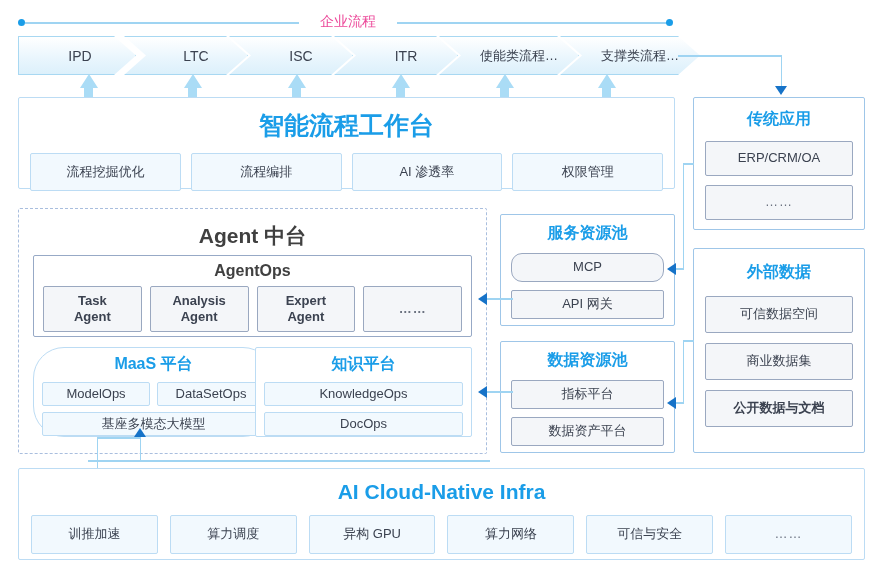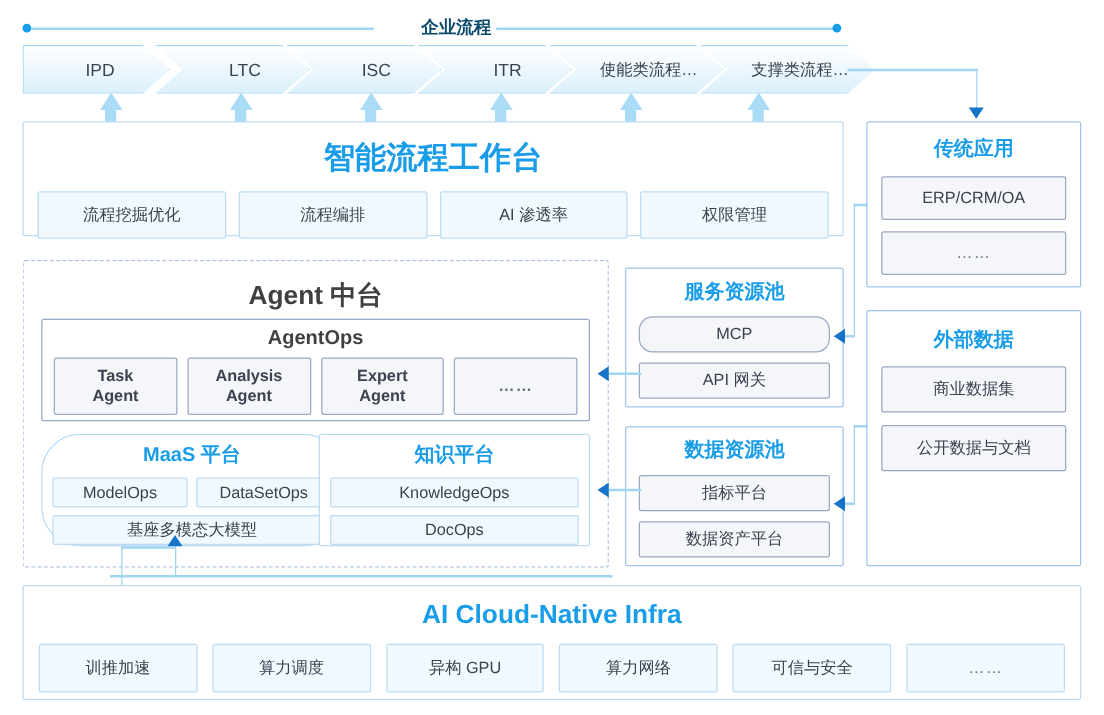--- a/index.html
+++ b/index.html
@@ -58,22 +58,22 @@
   }
   .title-navy{
     color:#404040;
     font-weight:bold;
     text-align:center;
     white-space:nowrap;
   }
 
   
   .rail-label{
-    color:#0c4a6e;font-weight:bold;font-size:14px;
-    text-align:right;white-space:nowrap;
+    color:#ec4899;font-weight:normal;font-size:14px;
+    text-align:center;white-space:nowrap;
   }
   .rail-line{background:#8ecdf2;height:2px;}
   .rail-dot{
     width:7px;height:7px;border-radius:50%;background:#1a9de8;
   }
   .chev{
     display:flex;align-items:center;justify-content:center;
     font-size:14px;color:#3b4250;
     background:linear-gradient(180deg,#ffffff 0%,#eaf6fd 55%,#dcf0fb 100%);
     border:1px solid #a8d8f2;
@@ -233,25 +233,28 @@
     <div style="padding:0 11px;margin-top:11px;">
       <div class="chip" style="height:33px;">ERP/CRM/OA</div>
     </div>
     <div style="padding:0 11px;margin-top:9px;">
       <div class="chip" style="height:33px;color:#6b7280;letter-spacing:1px;">……</div>
     </div>
   </div>
 
   <div class="abs panel panel-strong" style="left:693px;top:248px;width:172px;height:205px;">
     <div class="title-cyan" style="font-size:16px;margin-top:13px;">外部数据</div>
+    <div style="padding:0 11px;margin-top:13px;">
+      <div class="chip" style="height:35px;">可信数据空间</div>
+    </div>
     <div style="padding:0 11px;margin-top:10px;">
       <div class="chip" style="height:35px;">商业数据集</div>
     </div>
     <div style="padding:0 11px;margin-top:10px;">
-      <div class="chip" style="height:35px;">公开数据与文档</div>
+      <div class="chip" style="height:35px;font-weight:bold;">公开数据与文档</div>
     </div>
   </div>
 
   <div class="abs ln ln-v" style="left:682.5px;top:163px;height:106px;"></div>
   <div class="abs ln ln-h" style="left:682.5px;top:163px;width:11px;"></div>
   <div class="abs ln ln-h" style="left:676px;top:268px;width:8px;"></div>
   <div class="abs arw arw-left" style="left:667px;top:262.5px;"></div>
 
   <div class="abs ln ln-v" style="left:682.5px;top:340px;height:63px;"></div>
   <div class="abs ln ln-h" style="left:682.5px;top:340px;width:11px;"></div>

